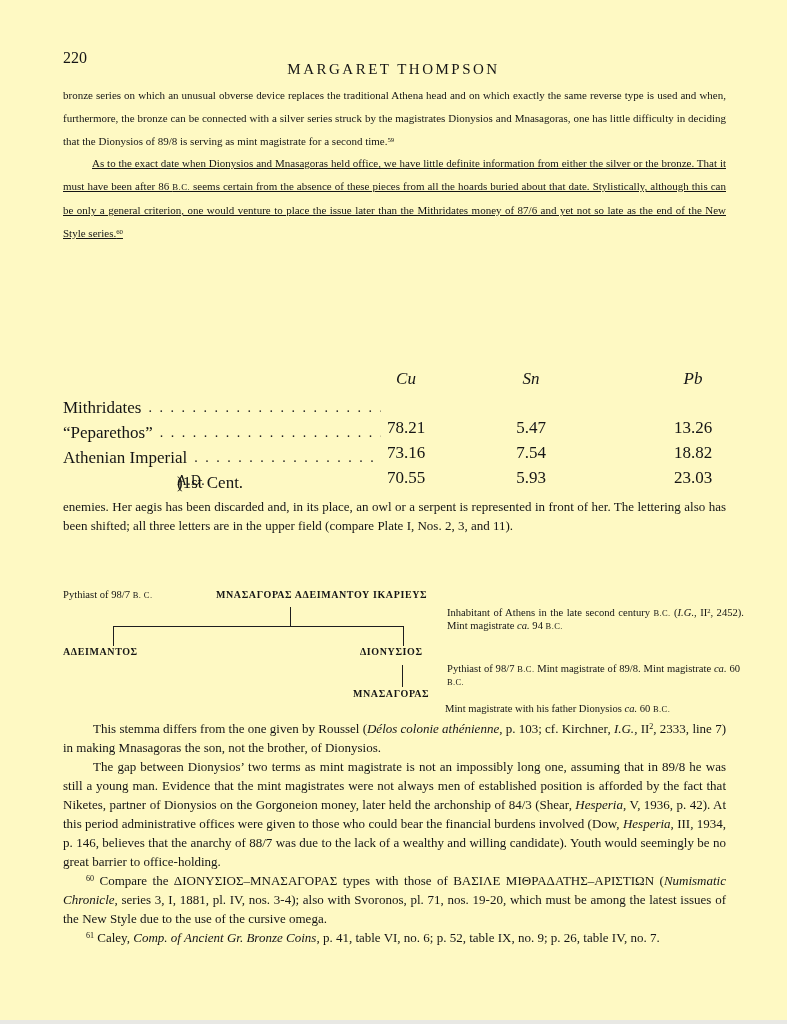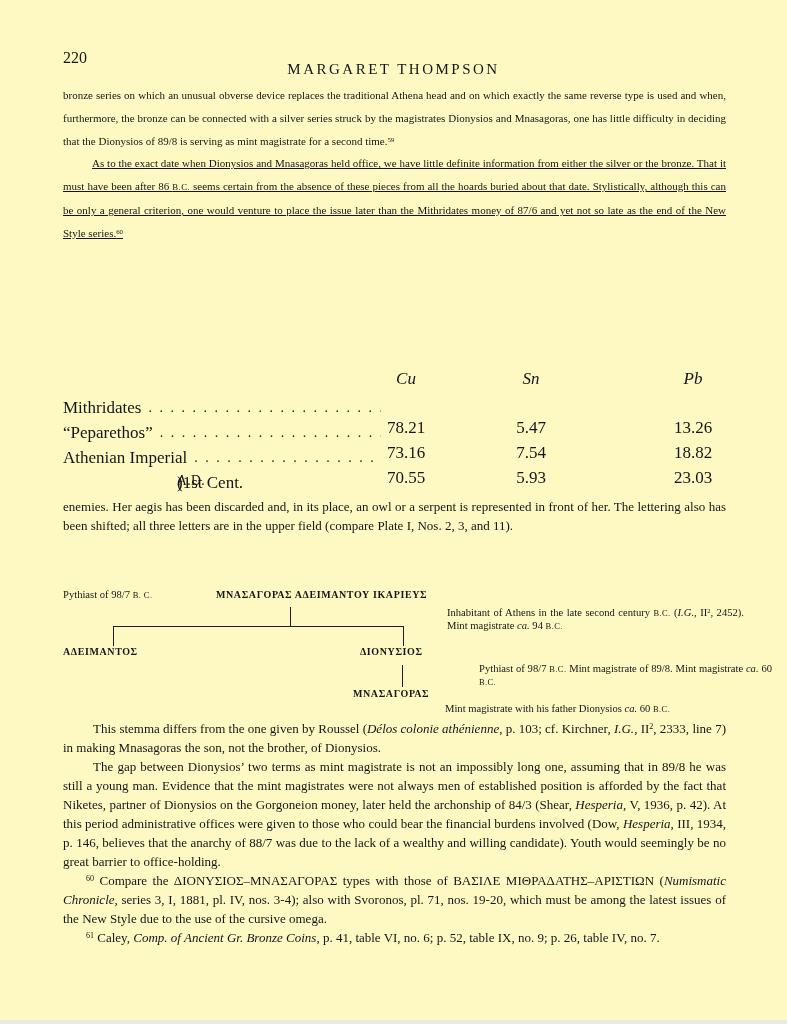--- a/index.html
+++ b/index.html
@@ -44,21 +44,21 @@
   .stemma { position:absolute; left:63px; top:589px; width:690px; height:130px; }
   .s-name { position:absolute; font-weight:bold; font-size:10px; letter-spacing:0.6px;
     white-space:nowrap; }
   .s-root  { left:153px; top:0; }
   .s-left  { left:0;     top:57px; }
   .s-right { left:297px; top:57px; }
   .s-child { left:290px; top:99px; }
   .s-note { position:absolute; font-size:10.6px; line-height:11.8px; }
   .s-note1 { left:384px; top:18px;  width:297px; text-align:justify; }
   .s-noteL { left:57px;  top:74px;  white-space:nowrap; font-size:10.6px; }
-  .s-note2 { left:384px; top:74px;  width:293px; text-align:justify;margin-left:32px; }
+  .s-note2 { left:384px; top:74px;  width:293px; text-align:justify; }
   .s-note3 { left:382px; top:114px; white-space:nowrap; }
   .sl { position:absolute; background:#1e1e1e; }
   .sl-v1 { left:227px; top:18px;  width:1px;   height:19px; }
   .sl-h  { left:50px;  top:37px;  width:291px; height:1px;  }
   .sl-tl { left:50px;  top:37px;  width:1px;   height:20px; }
   .sl-tr { left:340px; top:37px;  width:1px;   height:20px; }
   .sl-v2 { left:339px; top:76px;  width:1px;   height:22px; }
   .it { font-style:italic; }
 </style>
 </head>

